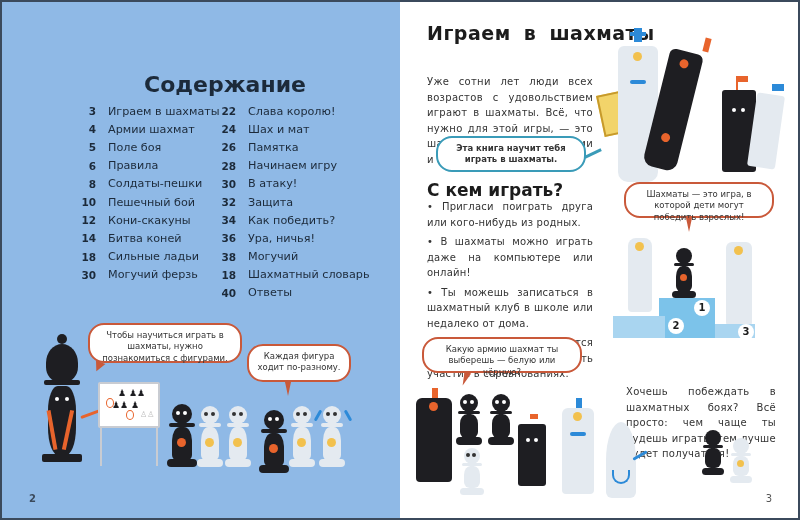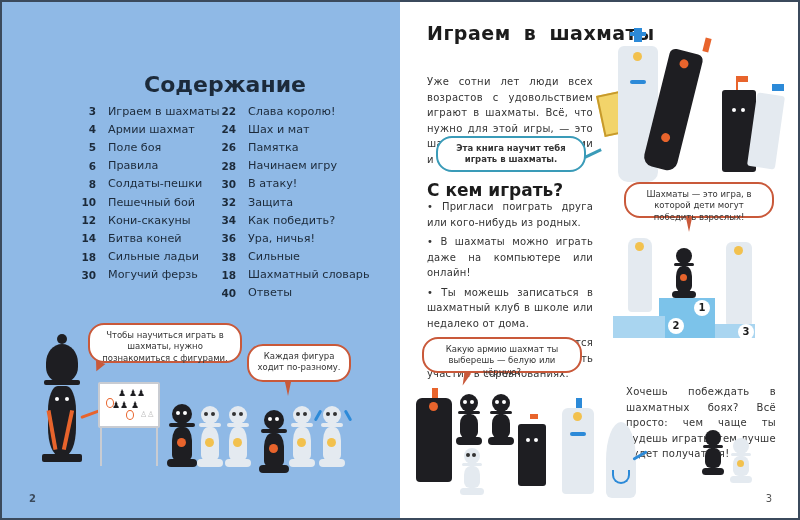--- a/index.html
+++ b/index.html
@@ -138,21 +138,21 @@
       <div class="toc-row">
           <span class="toc-num">34</span>
           <span class="toc-label">Как победить?</span>
         </div>
       <div class="toc-row">
           <span class="toc-num">36</span>
           <span class="toc-label">Ура, ничья!</span>
         </div>
       <div class="toc-row">
           <span class="toc-num">38</span>
-          <span class="toc-label">Сильные</span>
+          <span class="toc-label">Могучий</span>
         </div>
       <div class="toc-row">
           <span class="toc-num">18</span>
           <span class="toc-label">Шахматный словарь</span>
         </div>
       <div class="toc-row">
           <span class="toc-num">40</span>
           <span class="toc-label">Ответы</span>
         </div>
     </div>

